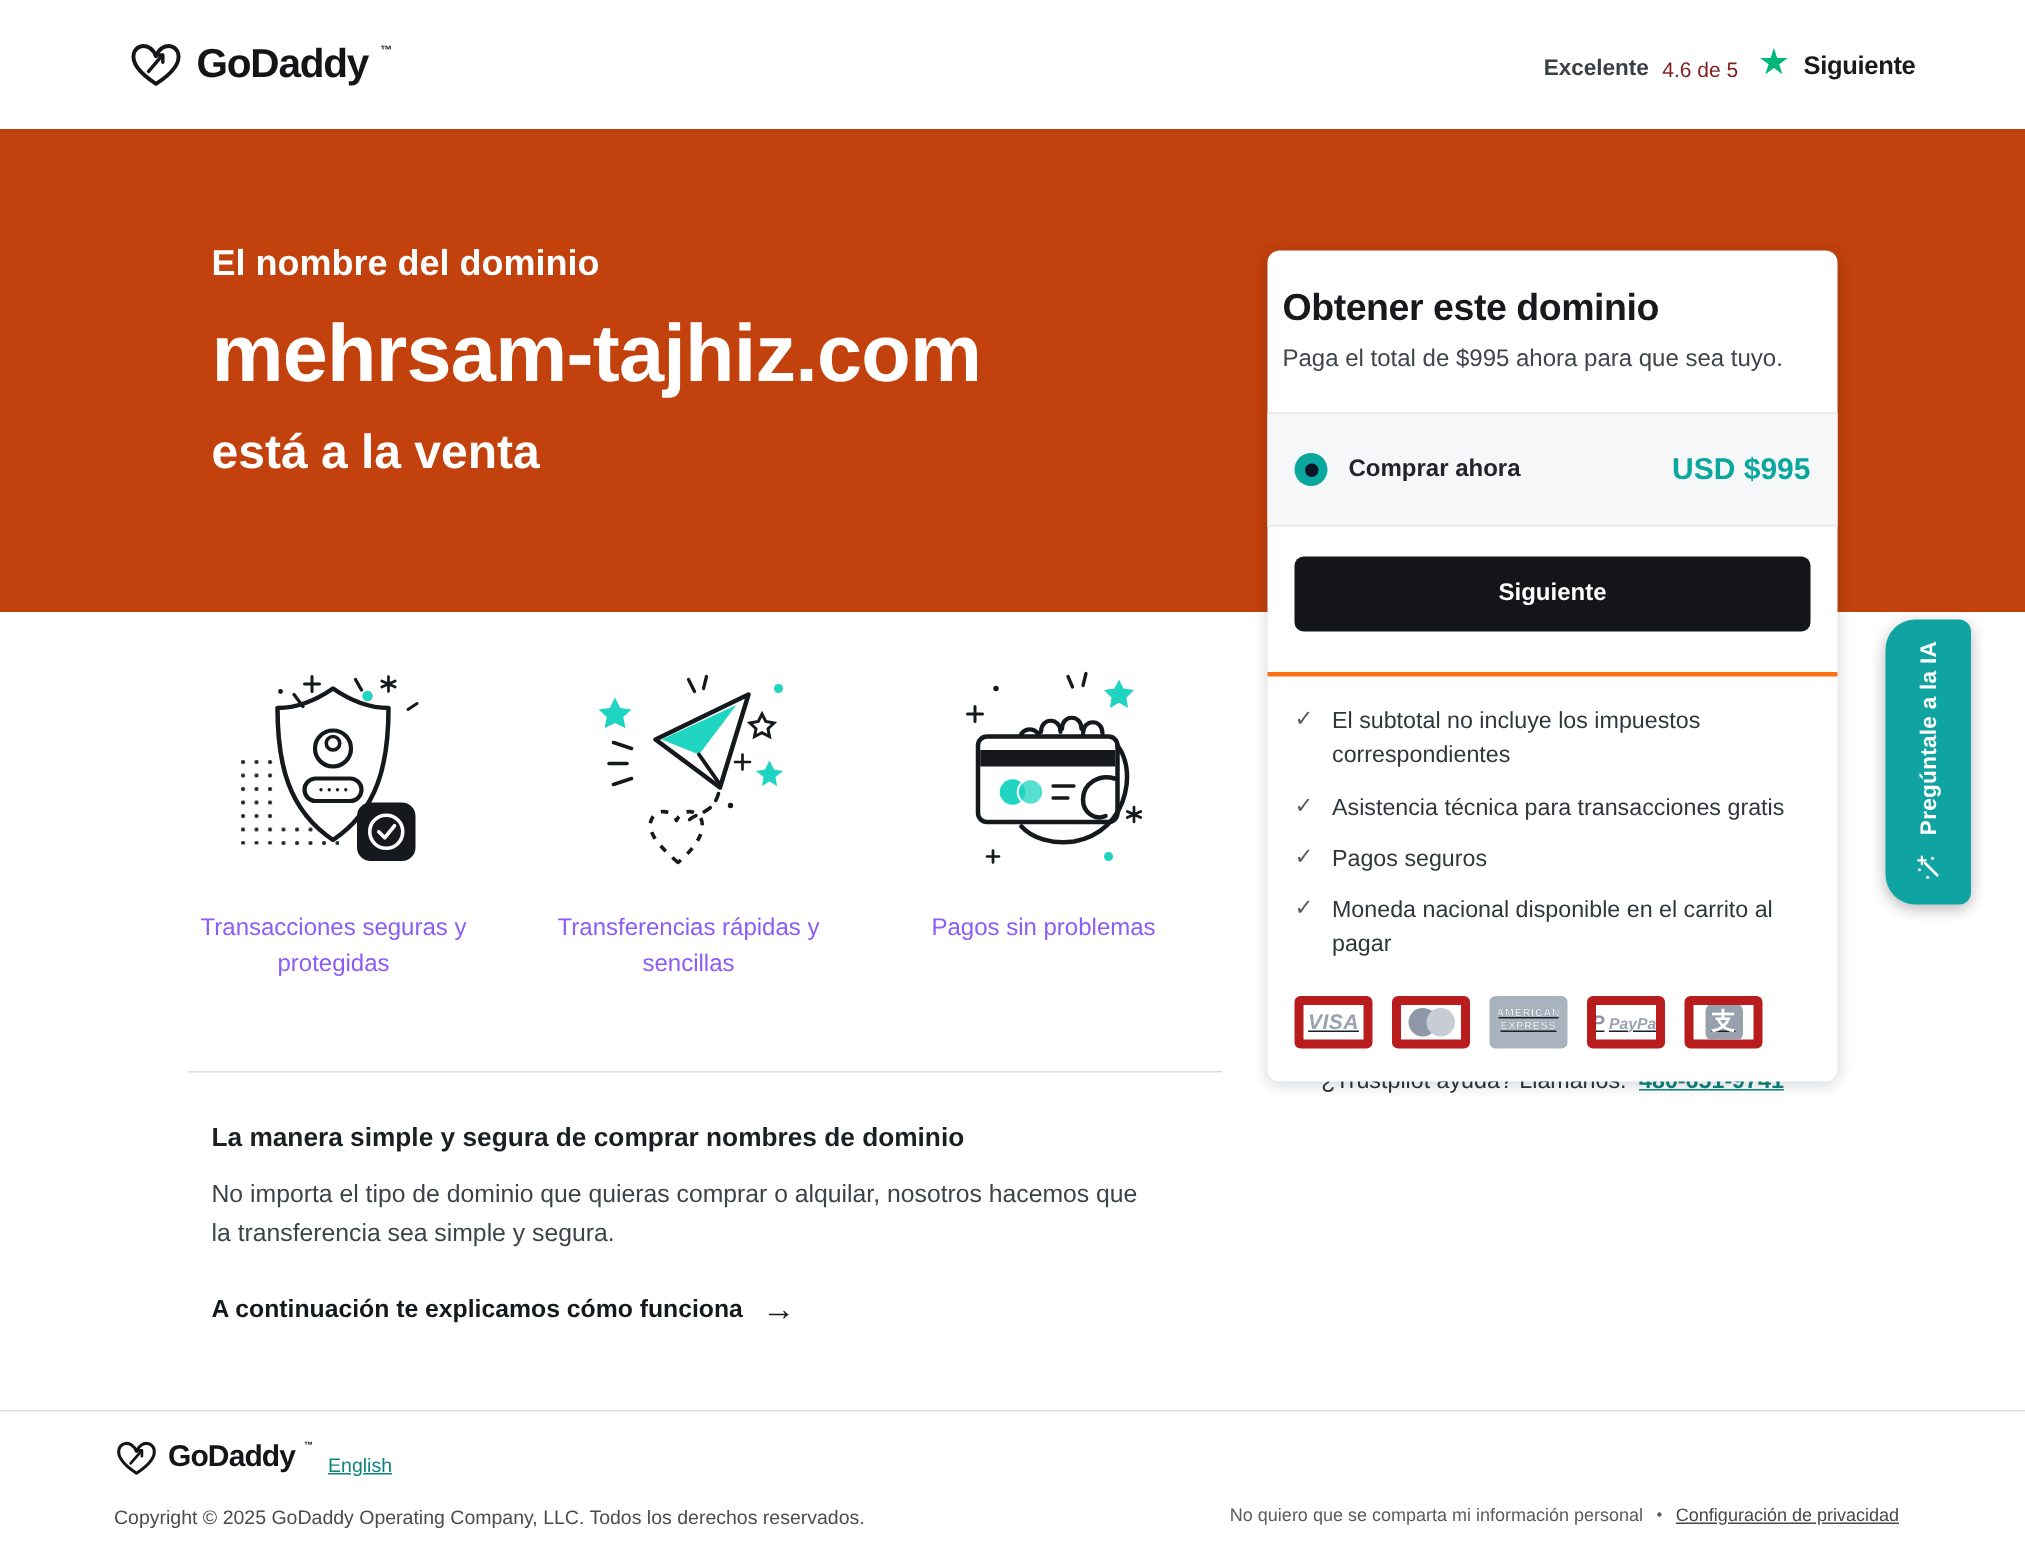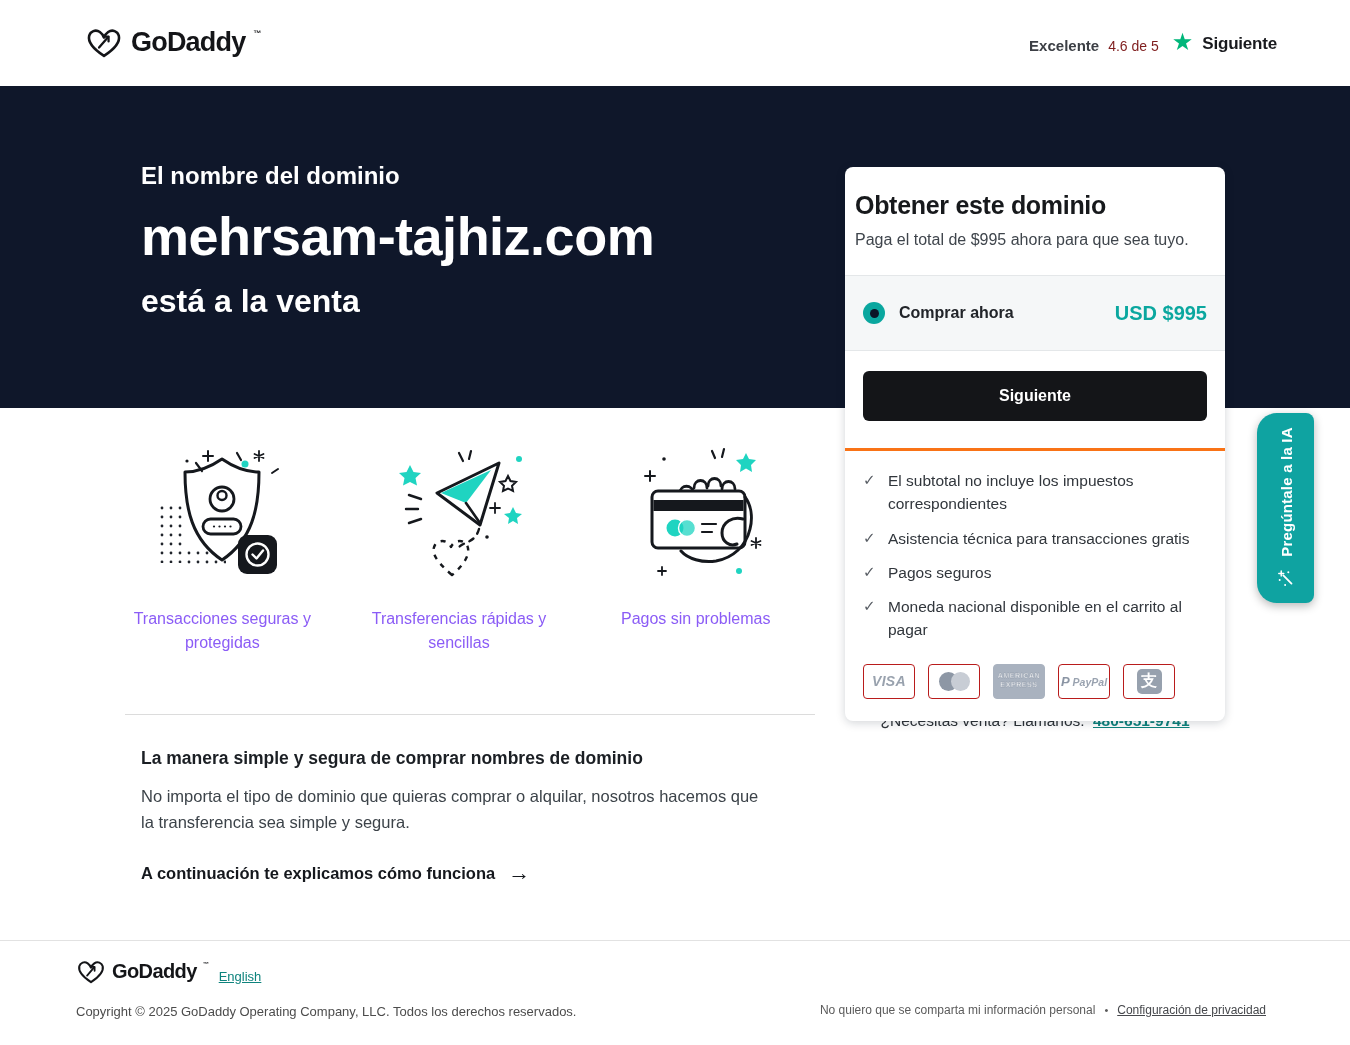--- a/index.html
+++ b/index.html
@@ -13,21 +13,21 @@
   .logo { position:absolute; left:85px; top:25px; display:flex; align-items:flex-start; gap:8px; cursor:pointer; }
   .logo svg { display:block; }
   .logo-word { font-size:27px; font-weight:800; letter-spacing:-0.8px; color:#141518; line-height:34px; }
   .logo-tm { font-size:8px; font-weight:700; color:#141518; margin-top:4px; }
   .tp-block { position:absolute; right:73px; top:30px; display:flex; align-items:flex-end; gap:9px; cursor:pointer; }
   .tp-excellent { font-size:15px; font-weight:700; color:#3c3f45; }
   .tp-score { font-size:14px; color:#7f1d1d; }
   .tp-star { font-size:24px; line-height:24px; color:#00b67a; margin-left:4px; }
   .tp-name { font-size:17px; font-weight:700; color:#191a1e; letter-spacing:-0.2px; }
   
-  .hero { position:absolute; left:0; top:86px; width:1350px; height:322px; background:#0f172a; }
+  .hero { position:absolute; left:0; top:86px; width:1350px; height:322px; background:#c2410c; }
   .hero-inner { position:absolute; left:141px; top:76px; }
   .hero-line1 { color:#fff; font-size:24px; font-weight:700; margin-bottom:15px; }
   .hero-domain { color:#fff; font-size:54px; font-weight:700; letter-spacing:-0.5px; margin-bottom:16px; }
   .hero-line2 { color:#fff; font-size:32px; font-weight:700; }
   
   .card { position:absolute; left:845px; top:167px; width:380px; background:#fff; border-radius:8px;
           box-shadow:0 2px 10px rgba(10,20,40,.18); z-index:6; }
   .card-head { padding:24px 10px 26px; }
   .card-title { font-size:25px; font-weight:700; color:#17191c; margin-bottom:11px; letter-spacing:-0.3px; }
   .card-sub { font-size:16px; color:#3f454c; }
@@ -37,22 +37,22 @@
   .radio-dot { width:9px; height:9px; border-radius:50%; background:#0b1526; }
   .option-label { margin-left:14px; font-size:16px; font-weight:700; color:#212429; }
   .option-price { margin-left:auto; font-size:20px; font-weight:700; color:#0aa79f; }
   .cta-wrap { padding:20px 18px 27px; border-bottom:3px solid #f97316; }
   .cta-btn { width:100%; height:50px; background:#141518; color:#fff; font-size:16px; font-weight:700;
              border:none; border-radius:6px; cursor:pointer; font-family:inherit; }
   .benefits { padding:18px 18px 8px; display:flex; flex-direction:column; gap:11px; }
   .benefit { display:flex; gap:11px; align-items:flex-start; font-size:15.5px; line-height:1.5; color:#31363c; }
   .benefit-check { color:#585d64; font-size:15px; line-height:1.5; flex:0 0 14px; }
   .payments { padding:14px 18px 22px; display:flex; gap:13px; }
-  .pay-box { width:52px; height:35px; border:1px solid #b91c1c; border-radius:4px; background:#fff;
-             display:flex; align-items:center; justify-content:center; overflow:hidden; }
+  .pay-box { width:52px; height:35px; border:6px solid #b91c1c; border-radius:4px; background:#fff;
+             display:flex; align-items:center; justify-content:center; overflow:hidden;text-decoration:underline; }
   .visa-text { font-size:14px; font-style:italic; font-weight:800; color:#99a2ae; letter-spacing:0.3px; }
   .mc { display:flex; align-items:center; }
   .mc-c1 { width:19px; height:19px; border-radius:50%; background:#8d97a5; }
   .mc-c2 { width:19px; height:19px; border-radius:50%; background:#c8cdd5; margin-left:-7px; }
   .pay-box.amex { background:#a9b2bf; border-color:#a9b2bf; flex-direction:column; }
   .amex-line { font-size:7px; font-weight:800; color:#fff; letter-spacing:0.6px; line-height:1.25;
                -webkit-text-stroke:0.3px #8b95a4; }
   .pp { display:flex; align-items:baseline; gap:3px; }
   .pp-icon { font-size:13px; font-weight:900; font-style:italic; color:#8b95a4; }
   .pp-word { font-size:10.5px; font-weight:800; font-style:italic; color:#9aa3b0; }
@@ -176,21 +176,21 @@
         <span class="pp-word">PayPal</span>
       </span>
     </div>
     <div class="pay-box">
       <span class="alipay-tile">支</span>
     </div>
   </div>
 </div>
 
 <div class="help-line">
-  <span>¿Necesitas venta? Llámanos.</span>
+  <span>¿Trustpilot ayuda? Llámanos.</span>
   <span class="help-phone">480-651-9741</span>
 </div>
 
 <div class="features">
 
   <div class="feature">
     <div class="feature-icon">
       <svg width="160" height="150" viewBox="0 0 160 150" fill="none">
         <defs>
           <pattern id="dots" width="9" height="9" patternUnits="userSpaceOnUse">

